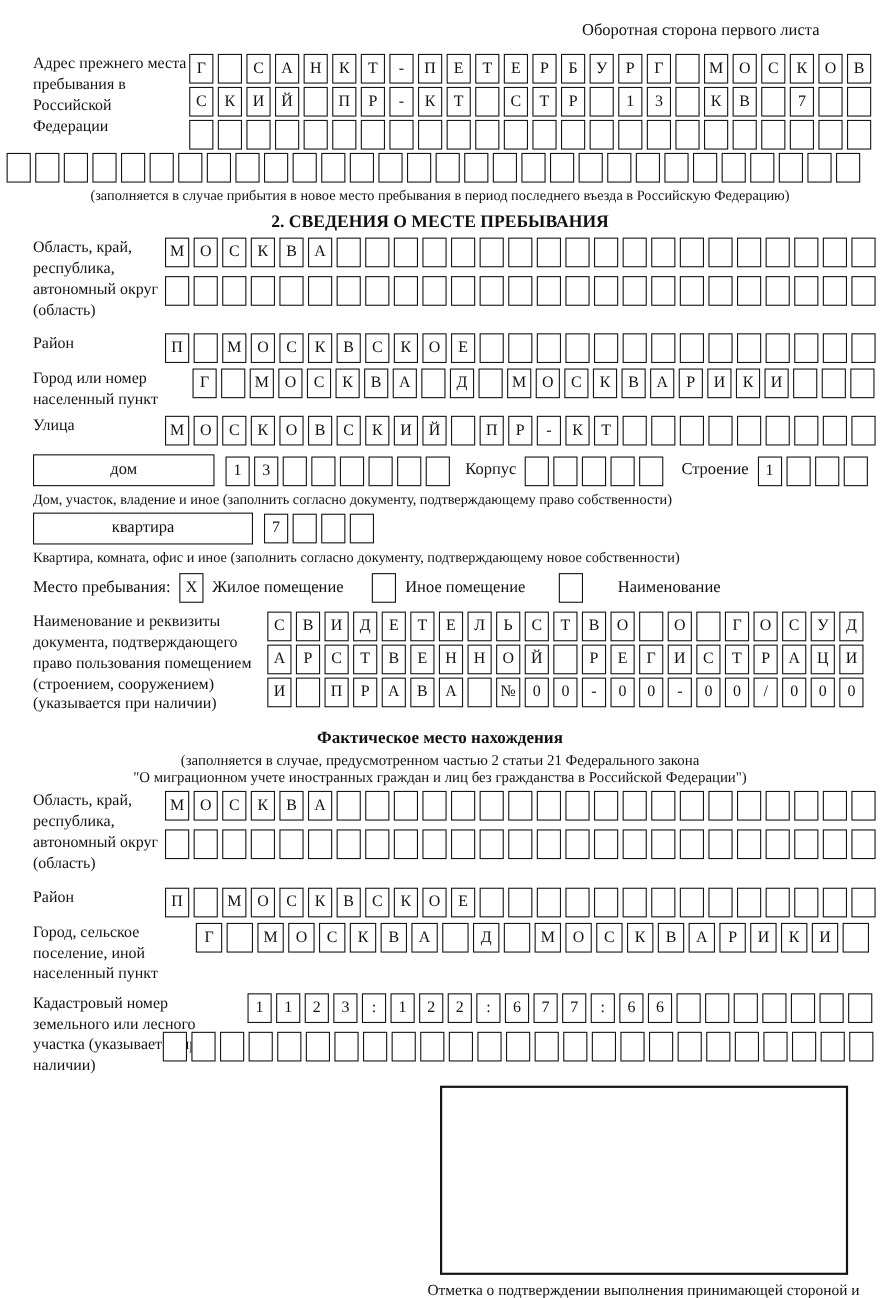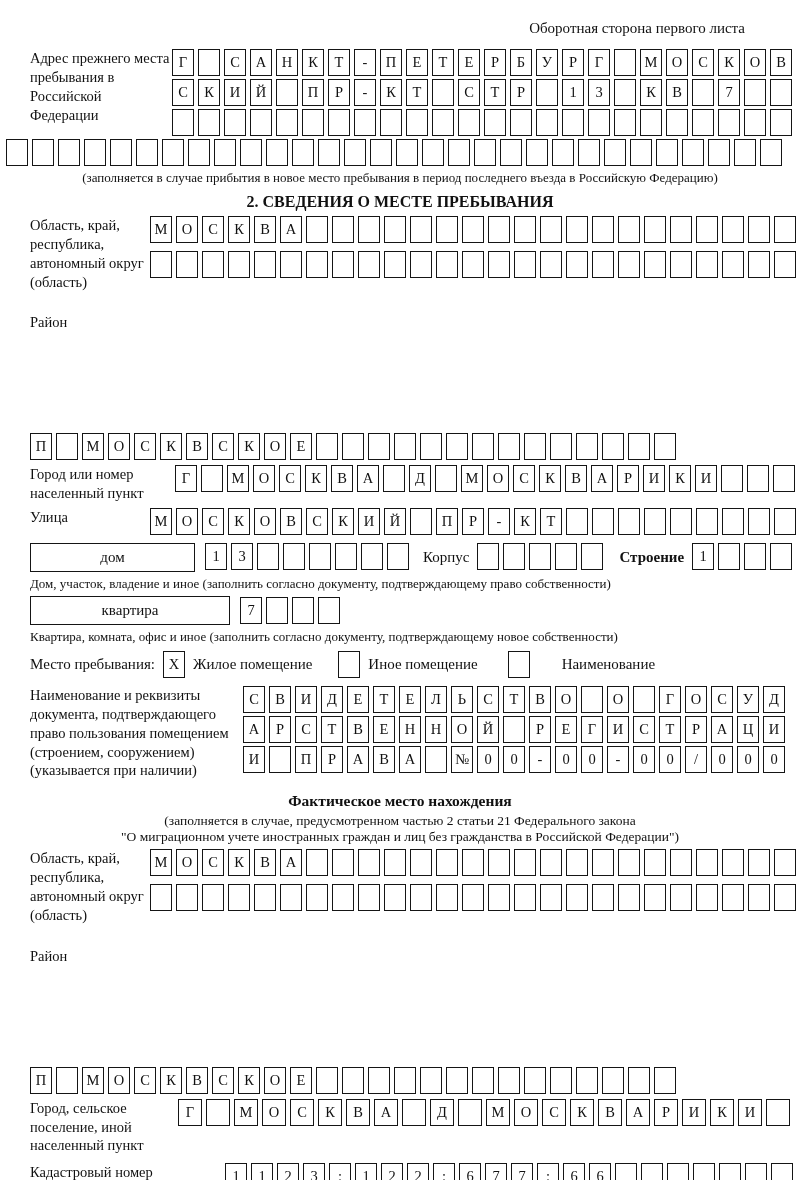--- a/index.html
+++ b/index.html
@@ -32,21 +32,21 @@
   .overflow-row{margin-left:-24px;margin-top:3px;}
 
   .caption{font-size:13px;margin-top:4px;}
   .center{text-align:center;margin-right:30px;}
 
   .sec-title{font-size:16px;font-weight:bold;text-align:center;margin:7px 30px 5px 0;}
   .sub-title{font-size:15.5px;font-weight:bold;text-align:center;margin:12px 30px 3px 0;}
   .note-line{font-size:13.5px;text-align:center;margin-right:30px;}
 
   .mt2{margin-top:2px;} .mt4{margin-top:4px;} .mt5{margin-top:5px;}
-  .mt6{margin-top:22px;flex-direction:column;} .mt8{margin-top:8px;} .mt12{margin-top:12px;}
+  .mt6{margin-top:12px;} .mt8{margin-top:8px;} .mt12{margin-top:12px;}
 
   .widebox{box-sizing:border-box;border:1.6px solid #151515;height:29px;
            display:flex;align-items:center;justify-content:center;font-size:15px;}
   .dom-box{width:165px;}
   .kv-box{width:200px;}
   .inline-lbl{font-size:15px;line-height:29px;white-space:nowrap;}
 
   .chk-row{display:flex;align-items:center;margin-top:6px;}
   .chk-row .label{font-size:15px;}
   .chk{margin:0 8px 0 8px;}
@@ -326,41 +326,41 @@
         <div class="cell"></div>
         <div class="cell"></div>
         <div class="cell"></div>
         <div class="cell"></div>
         <div class="cell"></div>
         <div class="cell"></div>
         <div class="cell"></div>
       </div>
   </div>
 
-  <div class="frow mt8" style="align-items:flex-start;">
+  <div class="frow mt8" style="align-items:flex-end;">
     <div class="widebox dom-box">дом</div>
     <div class="boxrow" style="margin-left:10px;">
         <div class="cell">1</div>
         <div class="cell">3</div>
         <div class="cell"></div>
         <div class="cell"></div>
         <div class="cell"></div>
         <div class="cell"></div>
         <div class="cell"></div>
         <div class="cell"></div>
       </div>
     <div class="inline-lbl" style="margin:0 8px 0 14px;">Корпус</div>
     <div class="boxrow">
         <div class="cell"></div>
         <div class="cell"></div>
         <div class="cell"></div>
         <div class="cell"></div>
         <div class="cell"></div>
       </div>
-    <div class="inline-lbl" style="margin:0 8px 0 16px;font-weight:bold;">Строение</div>
+    <div class="inline-lbl" style="margin:0 8px 0 16px;">Строение</div>
     <div class="boxrow">
         <div class="cell">1</div>
         <div class="cell"></div>
         <div class="cell"></div>
         <div class="cell"></div>
       </div>
   </div>
   <div class="caption">Дом, участок, владение и иное (заполнить согласно документу, подтверждающему право собственности)</div>
 
   <div class="frow mt4" style="align-items:center;">

